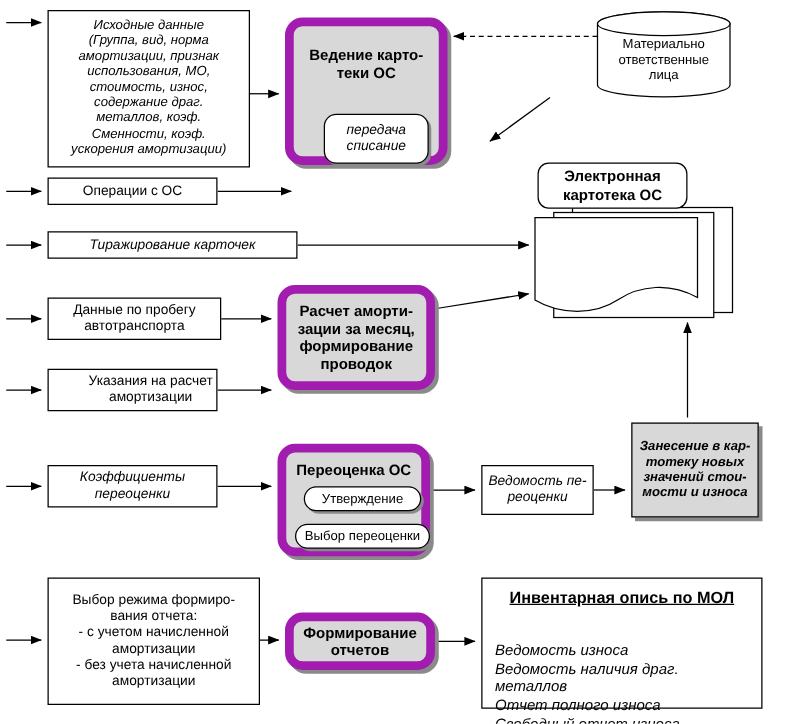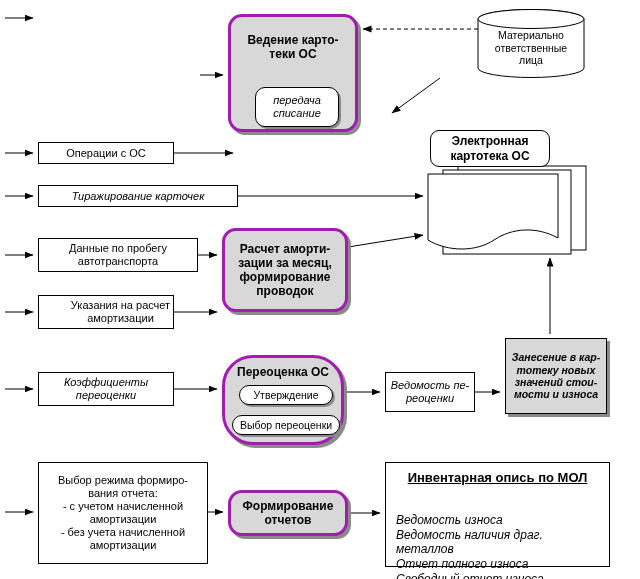--- a/index.html
+++ b/index.html
@@ -9,21 +9,21 @@
     font-family:"Liberation Sans","DejaVu Sans",sans-serif; color:#000; font-size:11px;
     overflow:hidden;
   }
   #wires { position:absolute; left:0; top:0; }
   .node {
     position:absolute; display:flex; align-items:center; justify-content:center;
     text-align:center; white-space:pre-line; line-height:1.18;
   }
   .rect { background:#fff; border:1px solid #000; }
   .process {
-    background:var(--process-fill,#d8d8d8); border:3px solid #a21caf; border-radius:14px;
+    background:var(--process-fill,#d8d8d8); border:7px solid #a21caf; border-radius:14px;
     box-shadow:3px 3px 0 var(--shadow,#8a8a8a); font-weight:bold; font-size:12px;
   }
   .grayrect {
     background:var(--process-fill,#d8d8d8); border:1px solid #000;
     box-shadow:3px 3px 0 var(--shadow,#8a8a8a);
   }
   .pill {
     position:absolute; background:#fff; border:1px solid #000; border-radius:10px;
     box-shadow:2px 2px 0 var(--shadow,#8a8a8a);
     display:flex; align-items:center; justify-content:center;
@@ -84,26 +84,35 @@
       <line x1="344" y1="392" x2="380" y2="392" marker-end="url(#arrow)"></line>
       <line x1="475" y1="392" x2="500" y2="392" marker-end="url(#arrow)"></line>
       <line x1="550" y1="334" x2="550" y2="258" marker-end="url(#arrow)"></line>
       <line x1="208" y1="512" x2="223" y2="512" marker-end="url(#arrow)"></line>
       <line x1="348" y1="513" x2="380" y2="513" marker-end="url(#arrow)"></line>
       <line x1="440" y1="78" x2="392" y2="113" marker-end="url(#arrow)"></line>
       <line x1="478" y1="29" x2="363" y2="29" stroke-dasharray="4 3" marker-end="url(#arrow)"></line>
     </g>
   </svg>
 
+  <div class="node rect italic topalign" style="left:38px; top:8px; width:162px; height:126px; font-size:10.5px; padding-top:5px;">Исходные данные
+(Группа, вид, норма
+амортизации, признак
+использования, МО,
+стоимость, износ,
+содержание драг.
+металлов, коэф.
+Сменности, коэф.
+ускорения амортизации)</div>
 
   <div class="node rect" style="left:38px; top:142px; width:136px; height:22px;">Операции с ОС</div>
 
   <div class="node rect italic" style="left:38px; top:185px; width:200px; height:22px;">Тиражирование карточек</div>
 
-  <div class="node rect" style="left:38px; top:238px; width:160px; height:34px;">Данные по пробегу
+  <div class="node rect" style="left:38px; top:238px; width:139px; height:34px;">Данные по пробегу
 автотранспорта</div>
 
   <div class="node rect" style="left:38px; top:295px; width:136px; height:34px;padding-left:29px;">Указания на расчет
 амортизации</div>
 
   <div class="node rect italic" style="left:38px; top:372px; width:136px; height:34px;">Коэффициенты
 переоценки</div>
 
   <div class="node rect" style="left:38px; top:462px; width:170px; height:102px;">Выбор режима формиро-
 вания отчета:
@@ -117,21 +126,21 @@
 теки ОС</span>
     <div class="pill italic" style="left:24px; top:70px; width:84px; height:40px; font-size:11px;font-style:italic;">передача
 списание</div>
   </div>
 
   <div class="node process" style="left:222px; top:228px; width:126px; height:84px;">Расчет аморти-
 зации за месяц,
 формирование
 проводок</div>
 
-  <div class="node process topalign" style="left:222px; top:355px; width:122px; height:90px; padding-top:7px;border-radius:31px;">
+  <div class="node process topalign" style="left:222px; top:355px; width:122px; height:90px; padding-top:7px;">
     <span>Переоценка ОС</span>
     <div class="pill" style="left:14px; top:27px; width:94px; height:20px; font-size:10.5px;">Утверждение</div>
     <div class="pill" style="left:7px; top:57px; width:108px; height:20px; font-size:10.5px;">Выбор переоценки</div>
   </div>
 
   <div class="node process" style="left:228px; top:490px; width:120px; height:46px;">Формирование
 отчетов</div>
 
   <div class="node grayrect" style="left:505px; top:338px; width:102px; height:76px; font-weight:bold; font-style:italic; font-size:10.5px;">Занесение в кар-
 тотеку новых

